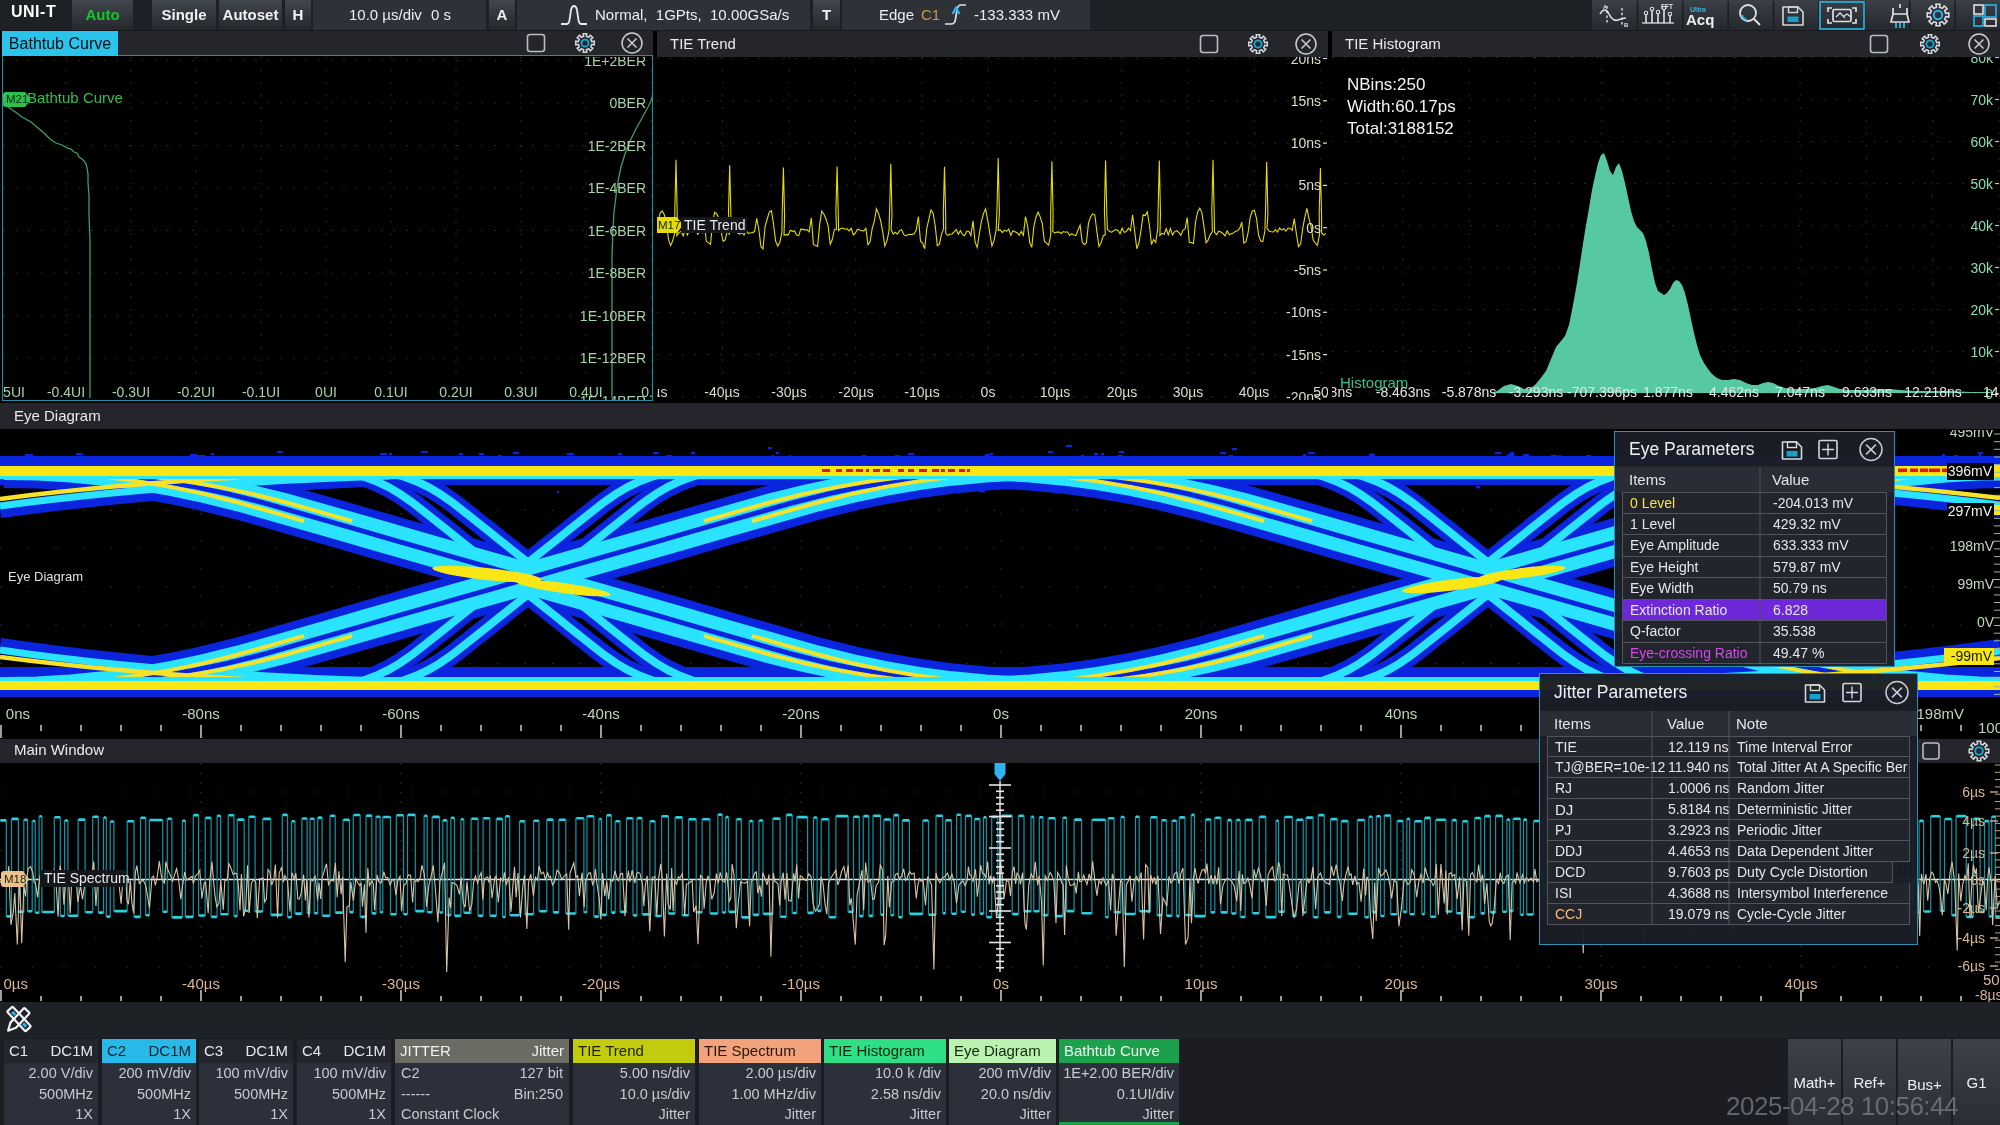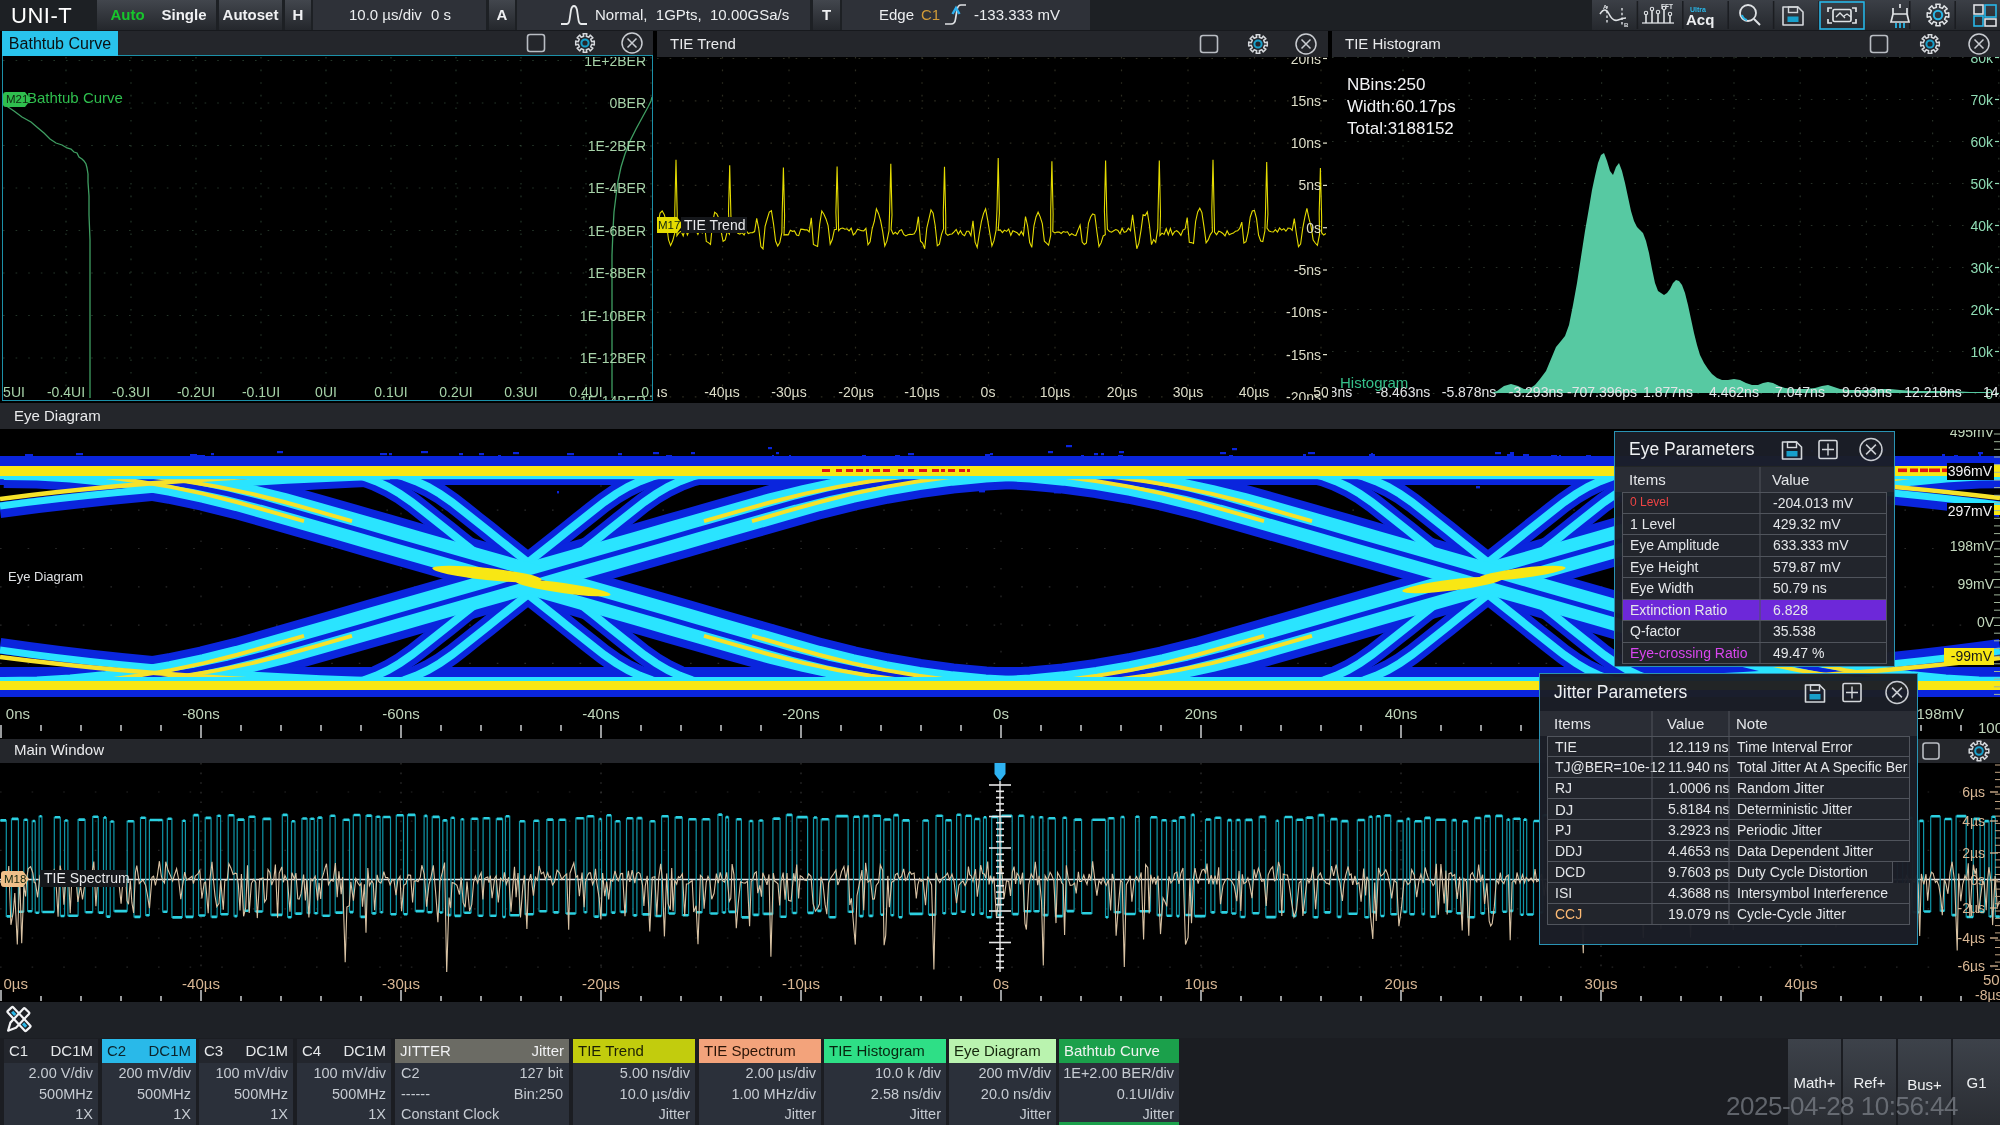--- a/index.html
+++ b/index.html
@@ -7,22 +7,22 @@
 .hdrtxt{color:#e9eaec;font-size:15px}
 .tile{position:absolute;top:1039px;height:86px;background:#2b303a}
 .tile .th{height:24px;font-size:15px;line-height:24px;padding:0 5px;display:flex;
   justify-content:space-between;background:#23262d;color:#e6e8ea}
 .tile .tr{height:20.5px;line-height:20.5px;font-size:14.5px;color:#c6cbd2;text-align:right;padding-right:5px;white-space:nowrap;overflow:hidden}
 .btn{position:absolute;top:0;height:30px;background:linear-gradient(#42464d,#24272c);
   color:#f0f1f3;font-size:15px;font-weight:bold;text-align:center;line-height:30px}
 </style></head><body>
 <div class="abs" style="left:0;top:0;width:2000px;height:31px;background:#17191d">
     <div class="abs" style="left:0;top:0;width:1592px;height:30px;background:#1d2024"></div>
-    <div class="abs" style="left:11px;top:3px;color:#fff;font-size:22px;font-weight:normal;letter-spacing:0.5px;font-stretch:condensed">UNI-T</div>
-    <div class="btn" style="left:97px;width:61px;color:#17c62c">Auto</div>
+    <div class="abs" style="left:11px;top:3px;color:#fff;font-size:16px;font-weight:bold;letter-spacing:0.5px;font-stretch:condensed">UNI-T</div>
+    <div class="btn" style="left:72px;width:61px;color:#17c62c">Auto</div>
     <div class="btn" style="left:152px;width:64px">Single</div>
     <div class="btn" style="left:219px;width:63px">Autoset</div>
     <div class="btn" style="left:285px;width:26px">H</div>
     <div class="abs" style="left:313px;top:0;width:173px;height:30px;background:#2e3138;color:#eceef0;font-size:17px;line-height:30px">
       <span style="position:absolute;left:36px;font-size:15px">10.0 µs/div</span>
       <span style="position:absolute;left:118px;font-size:15px">0 s</span>
     </div>
     <div class="btn" style="left:489px;width:26px">A</div>
     <div class="abs" style="left:517px;top:0;width:293px;height:30px;background:#2e3138;color:#eceef0;font-size:15px;line-height:30px">
       <svg class="abs" style="left:42px;top:2px" width="30" height="26" viewBox="0 0 30 26">
@@ -1219,21 +1219,21 @@
       <rect x="204.0" y="8.5" width="18" height="18" rx="1.5" fill="none" stroke="#d4d7db" stroke-width="1.6"></rect>
       <path d="M207.0,17.5h12M213,11.5v12" stroke="#d4d7db" stroke-width="1.4"></path>
       <circle cx="256" cy="17.5" r="11" fill="none" stroke="#c9ccd1" stroke-width="1.5"></circle>
       <path d="M251.1,12.6L260.9,22.4M260.9,12.6L251.1,22.4" stroke="#c9ccd1" stroke-width="1.5"></path>
     </svg>
     <div style="position:absolute;left:0;top:35px;width:100%;height:25px;background:#2a2d35">
       <span style="position:absolute;left:14px;top:3.5px;color:#e4e6e9;font-size:15px">Items</span>
       <span style="position:absolute;left:157px;top:3.5px;color:#e4e6e9;font-size:15px">Value</span>
     </div>
     <div style="position:absolute;left:7px;right:7px;top:60.0px;height:21.5px;border:1px solid #50545c;border-top-width:1px;background:#22252c">
-      <span style="position:absolute;left:7px;top:2.2px;color:#ef4444;font-size:12px;white-space:nowrap">0 Level</span>
+      <span style="position:absolute;left:7px;top:2.2px;color:#fde047;font-size:14px;white-space:nowrap">0 Level</span>
       <span style="position:absolute;left:150px;top:2.2px;color:#e4e6e9;font-size:14px;white-space:nowrap">-204.013 mV</span>
     </div>
     <div style="position:absolute;left:7px;right:7px;top:81.5px;height:21.5px;border:1px solid #50545c;border-top-width:0px;background:#22252c">
       <span style="position:absolute;left:7px;top:2.2px;color:#e4e6e9;font-size:14px;white-space:nowrap">1 Level</span>
       <span style="position:absolute;left:150px;top:2.2px;color:#e4e6e9;font-size:14px;white-space:nowrap">429.32 mV</span>
     </div>
     <div style="position:absolute;left:7px;right:7px;top:103.0px;height:21.5px;border:1px solid #50545c;border-top-width:0px;background:#22252c">
       <span style="position:absolute;left:7px;top:2.2px;color:#e4e6e9;font-size:14px;white-space:nowrap">Eye Amplitude</span>
       <span style="position:absolute;left:150px;top:2.2px;color:#e4e6e9;font-size:14px;white-space:nowrap">633.333 mV</span>
     </div>

